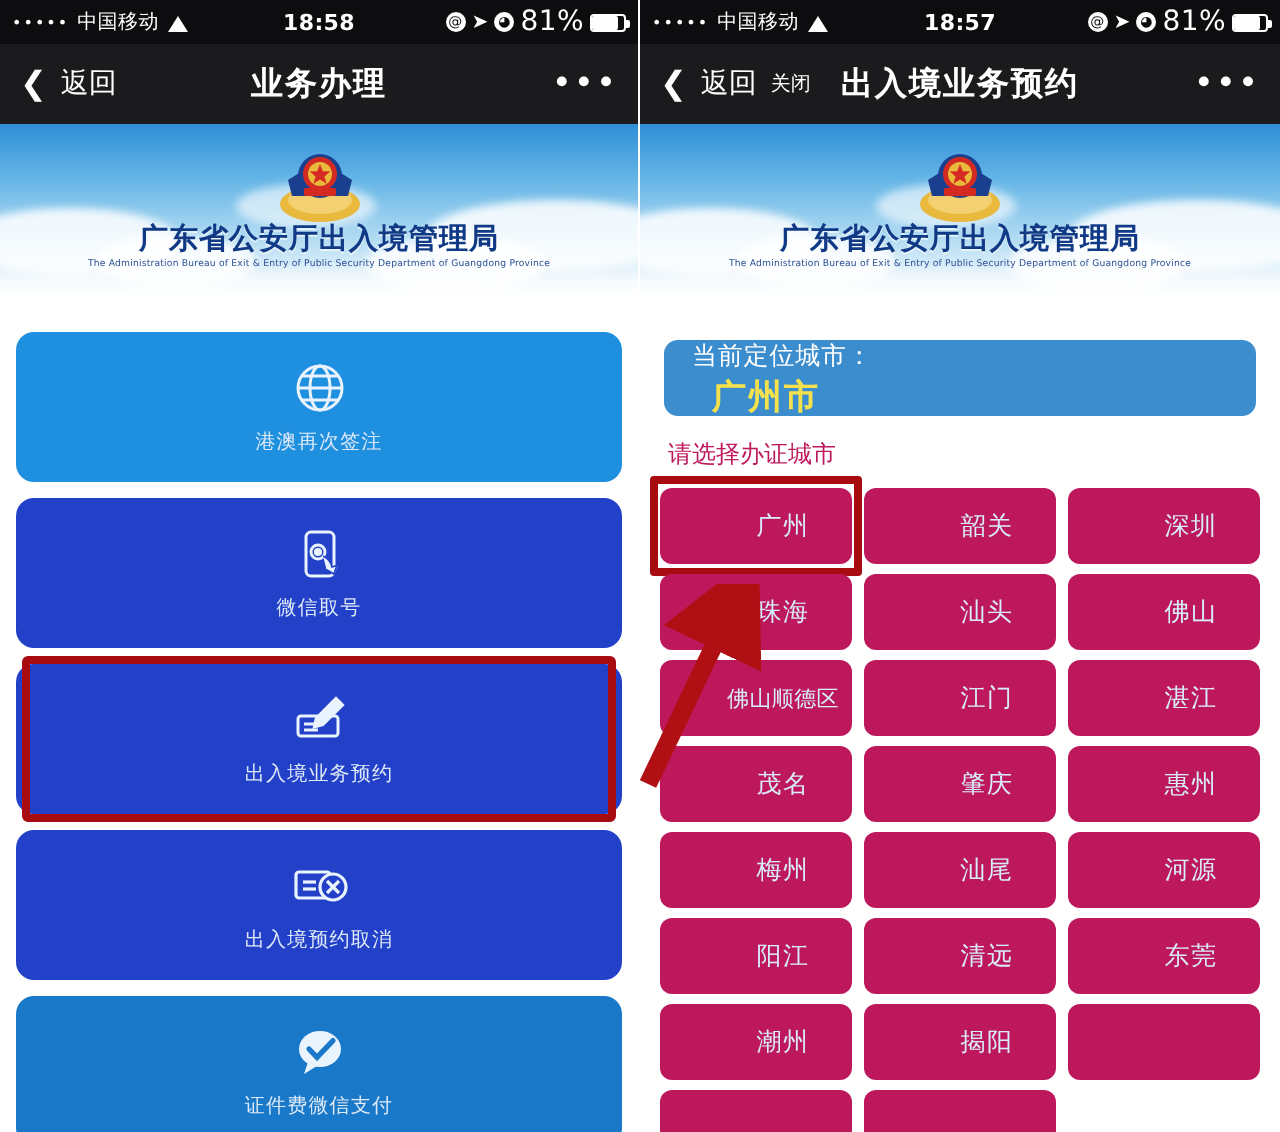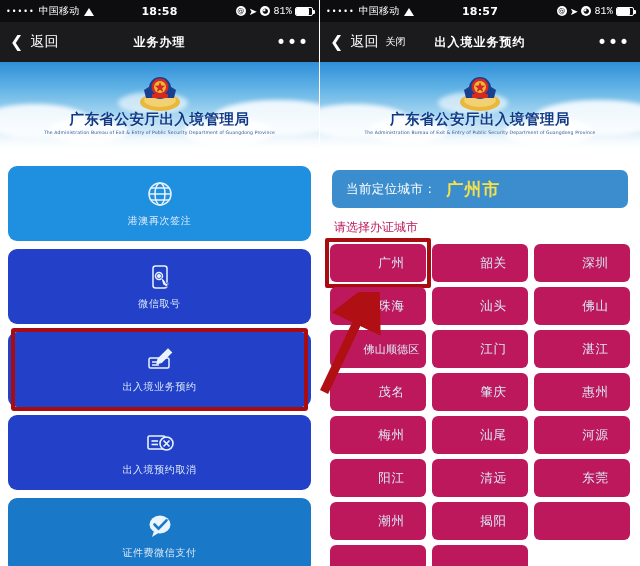--- a/index.html
+++ b/index.html
@@ -27,21 +27,21 @@
     border-left:5px solid transparent; border-right:5px solid transparent;
     border-bottom:8px solid #fff;
   }
   .sb-center { font-size:11px; font-weight:bold; }
   .sb-right { flex:1; display:flex; align-items:center; justify-content:flex-end; gap:3px; }
   .ico-circ {
     width:10px; height:10px; border-radius:50%; background:#fff; color:#0d0d0f;
     font-size:7px; line-height:10px; text-align:center; display:inline-block;
   }
   .ico-nav { font-size:10px; transform:rotate(0deg); }
-  .pct { font-size:10px;font-family:Liberation Mono, monospace; }
+  .pct { font-size:14px; }
   .batt {
     width:18px; height:9px; border:1px solid #fff; border-radius:2px;
     position:relative; display:inline-block;
   }
   .batt::after {
     content:""; position:absolute; right:-3px; top:2.5px;
     width:2px; height:4px; background:#fff; border-radius:0 1px 1px 0;
   }
   .batt i { display:block; height:100%; background:#fff; border-radius:1px; }
 
@@ -49,21 +49,21 @@
   .navbar {
     height:40px; background:#1b1b1d; color:#fff;
     display:flex; align-items:center; position:relative; padding:0 10px;
   }
   .nav-left { display:flex; align-items:center; gap:7px; z-index:2; }
   .chev { font-size:16px; line-height:1; font-weight:bold; }
   .nav-back { font-size:14px; }
   .nav-close { font-size:10px; }
   .nav-title {
     position:absolute; left:0; right:0; text-align:center;
-    font-size:12px; font-weight:bold; letter-spacing:1px;
+    font-size:16px; font-weight:bold; letter-spacing:1px;
   }
   .nav-more { margin-left:auto; font-size:17px; letter-spacing:1px; z-index:2; line-height:1; }
 
   
   .banner {
     height:96px; position:relative; overflow:hidden;
     background:linear-gradient(180deg,#2f8fd8 0%,#63b4e6 28%,#a9d7f1 56%,#e8f4fb 80%,#ffffff 100%);
   }
   .cloud { position:absolute; background:rgba(255,255,255,.85); border-radius:50%; filter:blur(2px); }
   .c1 { width:110px; height:34px; left:-20px; top:42px; }
@@ -99,21 +99,21 @@
   
   .redbox {
     position:absolute; left:3px; right:3px; top:-4px; bottom:-4px;
     border:4px solid #a80c10; border-radius:3px; pointer-events:none; z-index:5;
   }
 
   
   .rp-body { padding:0 10px; background:#fff; }
   .locate-bar {
     margin:12px 2px 0 2px; height:38px; border-radius:7px;
-    background:#3c8dcd; display:flex; align-items:center; padding:0 14px;
+    background:#3c8dcd; display:flex; align-items:flex-start; padding:0 14px;flex-direction:column;
   }
   .locate-label { font-size:12.5px; color:#ffffff; letter-spacing:.4px; }
   .locate-city { font-size:17px; color:#f5e14b; font-weight:bold; margin-left:10px; letter-spacing:1px; }
   .choose-label { font-size:12px; color:#be185d; margin:11px 4px 8px 4px; }
   .city-grid { display:grid; grid-template-columns:repeat(3,1fr); gap:5px 6px; }
   .city-btn {
     height:38px; border-radius:6px; background:#be185d;
     display:flex; align-items:center; justify-content:center;
     color:#d9ecfb; font-size:12.5px; letter-spacing:.8px; position:relative;padding-left:27px;
   }

